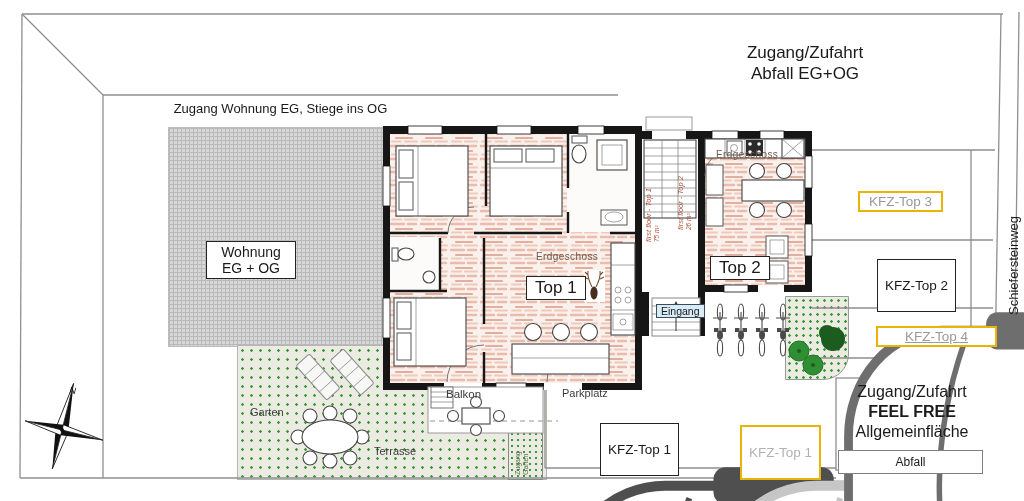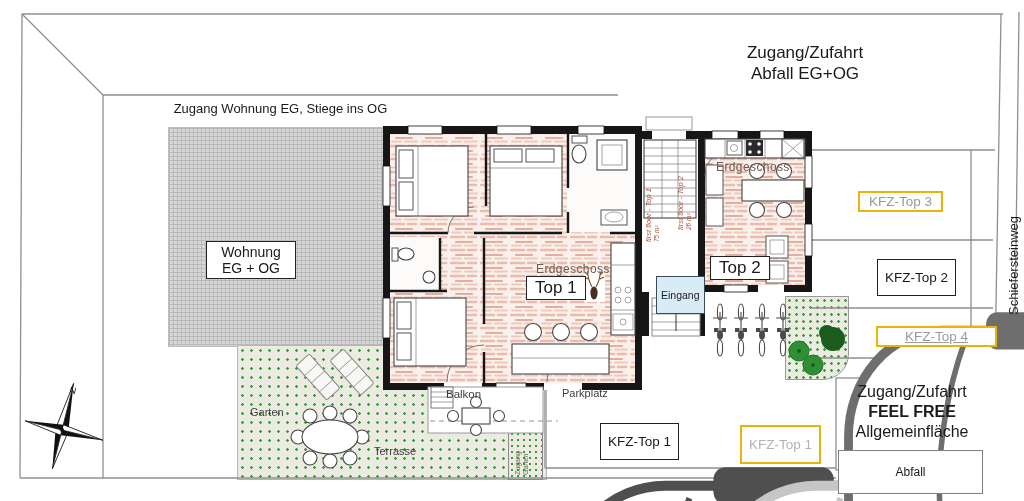--- a/index.html
+++ b/index.html
@@ -21,29 +21,29 @@
   .dots{background-color:#ecebe2;
      background-image:radial-gradient(circle,var(--garden-green,#379b37) 1.1px,transparent 1.5px);
      background-size:9px 9px;}
   .garden{left:237px;top:345px;width:308px;height:133px;border:1px solid #b5b5b5;}
   .greenstrip{left:785px;top:296px;width:62px;height:82px;border:1px solid #999;
      border-radius:0 0 26px 0;background-size:7px 7px;}
   .pathstrip{left:508px;top:430px;width:33px;height:48px;border:1px solid #8a8a8a;background-size:6px 6px;}
   
   .big{font-size:17px;line-height:21px;}
   .bold{font-weight:bold;}
-  .small8{font-size:12px;color:#6d5b4c;letter-spacing:.4px;margin-top:11px;}
+  .small8{font-size:10px;color:#6d5b4c;letter-spacing:.4px;}
   .out11{font-size:11px;color:#3c3c3c;}
-  .kfz{font-size:13.5px;padding:10px 7px;}
+  .kfz{font-size:13.5px;padding:18px 7px;}
   .note{font-size:7.5px;line-height:8px;font-style:italic;color:var(--note-red,#b0513a);}
   .note .area{font-size:6.5px;}
   .pathtxt{font-size:7px;line-height:7.5px;color:#5d7452;}
-  .eingang{font-size:10.5px;padding:12px 4px;border:1px solid #3a4a5a;background:var(--entrance-bg,#d8ecf8);}
+  .eingang{font-size:10.5px;padding:0 4px;border:1px solid #3a4a5a;background:var(--entrance-bg,#d8ecf8);margin-top:28px;}
   .topbox{font-size:17px;padding:1px 8px;}
-  .abfall{font-size:12px;border:1.5px solid #808080;background:#fff;text-align:center;padding:14px 0;}
+  .abfall{font-size:12px;border:1.5px solid #808080;background:#fff;text-align:center;padding:4px 0;}
   
   .wall{fill:var(--wall,#161616);}
   .bound{stroke:var(--line-gray,#8f8f8f);stroke-width:1.3;fill:none;}
   .thin{stroke:#555;stroke-width:1;fill:#fff;}
   .furn{stroke:#444;stroke-width:1.1;fill:#fff;}
   .part{stroke:var(--wall,#161616);stroke-width:2.4;fill:none;}
   .win{fill:#fff;stroke:#111;stroke-width:.8;}
   .gap{fill:#fff;}
   .arc{stroke:#666;stroke-width:.9;fill:none;}
   .fine{stroke:#666;stroke-width:.6;fill:none;}

